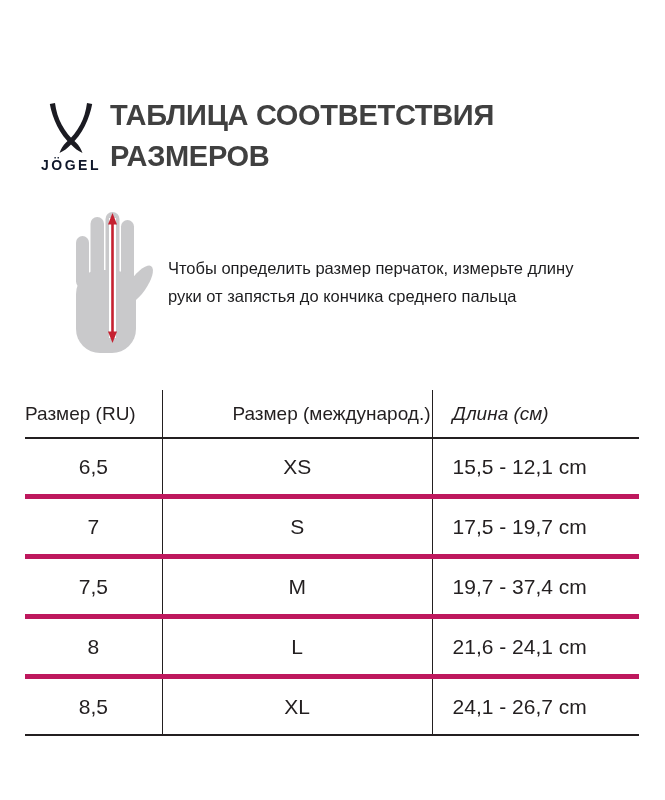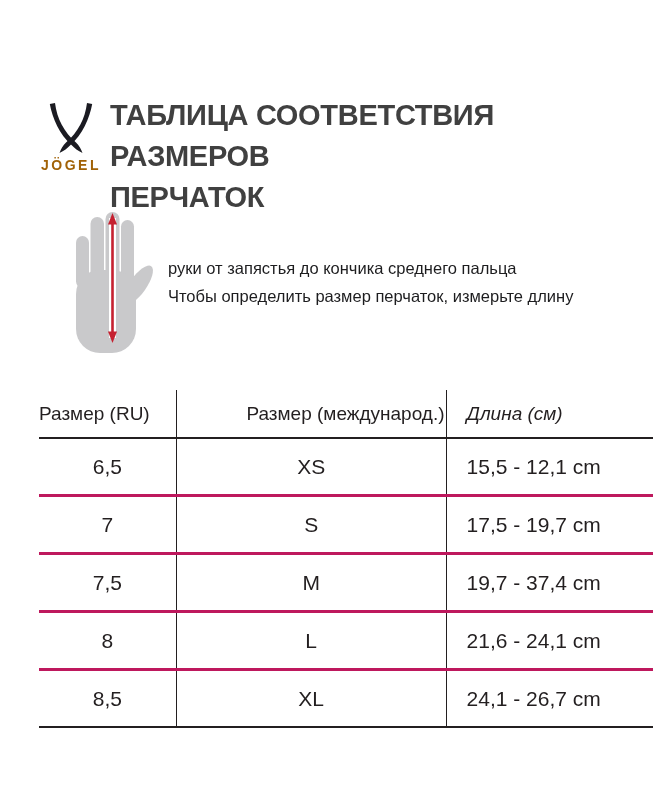--- a/index.html
+++ b/index.html
@@ -23,21 +23,21 @@
   }
   .brand-name {
     position: absolute;
     left: 25px;
     top: 157px;
     width: 92px;
     text-align: center;
     font-size: 14px;
     font-weight: 700;
     letter-spacing: 2.5px;
-    color: #a16207;
+    color: #0f172a;
   }
 
   
   .title {
     position: absolute;
     left: 110px;
     top: 95px;
     width: 545px;
     font-size: 29px;
     line-height: 41px;
@@ -63,40 +63,40 @@
     width: 460px;
     font-size: 16.5px;
     line-height: 28px;
     font-weight: 400;
     color: #1d1d1f;
   }
 
   
   .size-table {
     position: absolute;
-    left: 39px;
+    left: 25px;
     top: 390px;
     width: 614px;
     border-collapse: collapse;
     color: #231f20;
   }
   .size-table th {
     height: 45px;
     font-size: 19px;
     font-weight: 400;
     vertical-align: middle;
     border-bottom: 2px solid #231f20;
     white-space: nowrap;
   }
   .size-table td {
     height: 53px;
     font-size: 21px;
     font-weight: 400;
     vertical-align: middle;
-    border-bottom: 3px solid #be185d;
+    border-bottom: 5px solid #be185d;
     white-space: nowrap;
   }
   .size-table tr.last-row td { border-bottom: 2px solid #231f20; }
   .col-ru   { width: 143px; text-align: center; }
   .col-intl { width: 269px; text-align: center; border-left: 1.5px solid #231f20; }
   .col-len  { width: 202px; text-align: left; padding-left: 20px; border-left: 1.5px solid #231f20; }
   th.col-ru   { text-align: left; padding-left: 0; }
   th.col-intl { text-align: right; padding-left: 16px; }
   th.col-len  { text-align: left; padding-left: 20px; font-style: italic; }
 </style>
@@ -106,43 +106,42 @@
 <div class="page">
 
   <svg class="brand-mark" viewBox="0 0 48 50" xmlns="http://www.w3.org/2000/svg">
     <path fill="#1b1b22" d="M8,0 C10,16 17,29 29,39.5 C32,42.5 34,45.5 35.5,50 C31,48 27.5,45 24.5,42 C12.5,31.5 5.5,15.5 2.8,1 Z"></path>
     <path fill="#1b1b22" d="M40,0 C38,16 31,29 19,39.5 C16,42.5 14,45.5 12.5,50 C17,48 20.5,45 23.5,42 C35.5,31.5 42.5,15.5 45.2,1 Z"></path>
   </svg>
   <div class="brand-name">JÖGEL</div>
 
   <div class="title">
     <div>ТАБЛИЦА СООТВЕТСТВИЯ РАЗМЕРОВ</div>
-    <div>ПЕРЧАТОК</div>
   </div>
 
   <svg class="hand-figure" viewBox="0 0 95 160" xmlns="http://www.w3.org/2000/svg">
     <g fill="#c9c9cb">
       <rect x="18" y="36" width="13" height="52" rx="6.5"></rect>
       <rect x="32.5" y="17" width="13.5" height="70" rx="6.7"></rect>
       <rect x="47.5" y="12" width="14" height="75" rx="7"></rect>
       <rect x="63" y="20" width="13" height="67" rx="6.5"></rect>
       <ellipse cx="80" cy="85" rx="8.5" ry="23" transform="rotate(35 80 85)"></ellipse>
       <rect x="18" y="70" width="60" height="83" rx="24"></rect>
     </g>
     <g>
       <line x1="54.5" y1="18" x2="54.5" y2="138" stroke="#ffffff" stroke-width="7"></line>
       <line x1="54.5" y1="22" x2="54.5" y2="134" stroke="#c52130" stroke-width="2.6"></line>
       <polygon points="54.5,13 50,24.5 59,24.5" fill="#c52130"></polygon>
       <polygon points="54.5,143 50,131.5 59,131.5" fill="#c52130"></polygon>
     </g>
   </svg>
 
   <div class="instruction">
+    <div>Чтобы определить размер перчаток, измерьте длину</div>
     <div>руки от запястья до кончика среднего пальца</div>
-    <div>Чтобы определить размер перчаток, измерьте длину</div>
   </div>
 
   <table class="size-table">
     <thead>
       <tr>
         <th class="col-ru">Размер (RU)</th>
         <th class="col-intl">Размер (международ.)</th>
         <th class="col-len">Длина (см)</th>
       </tr>
     </thead>

